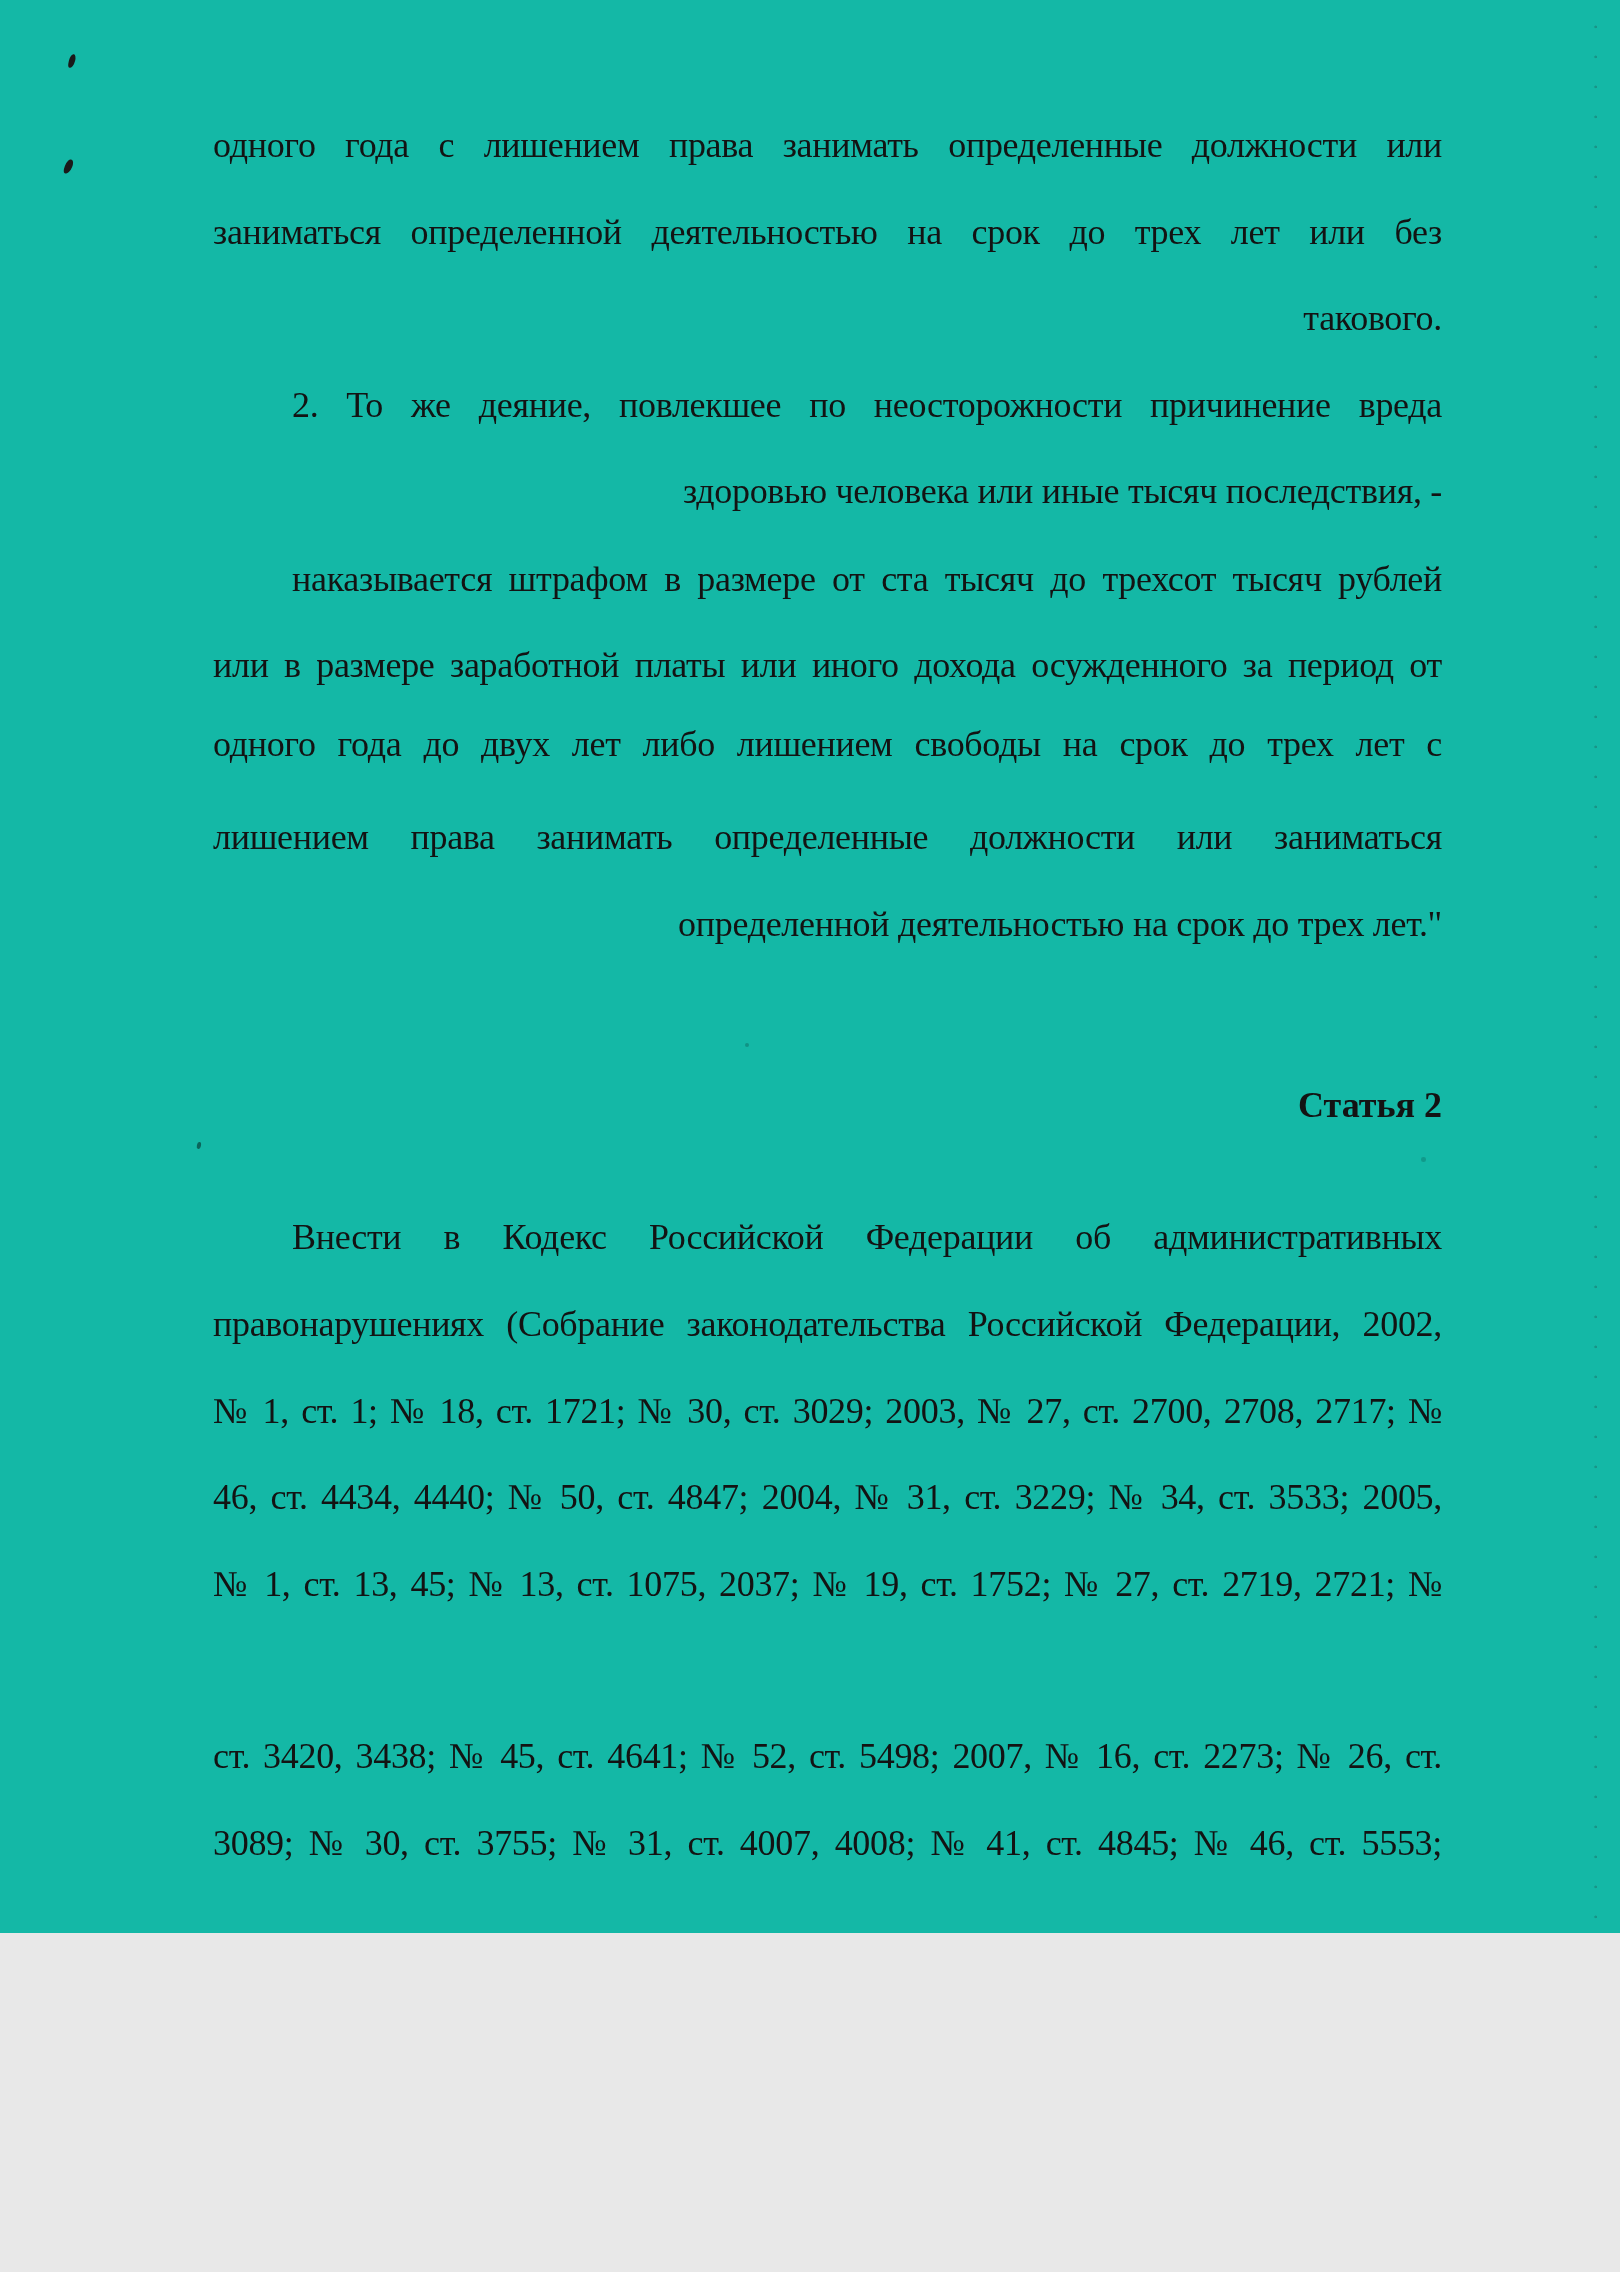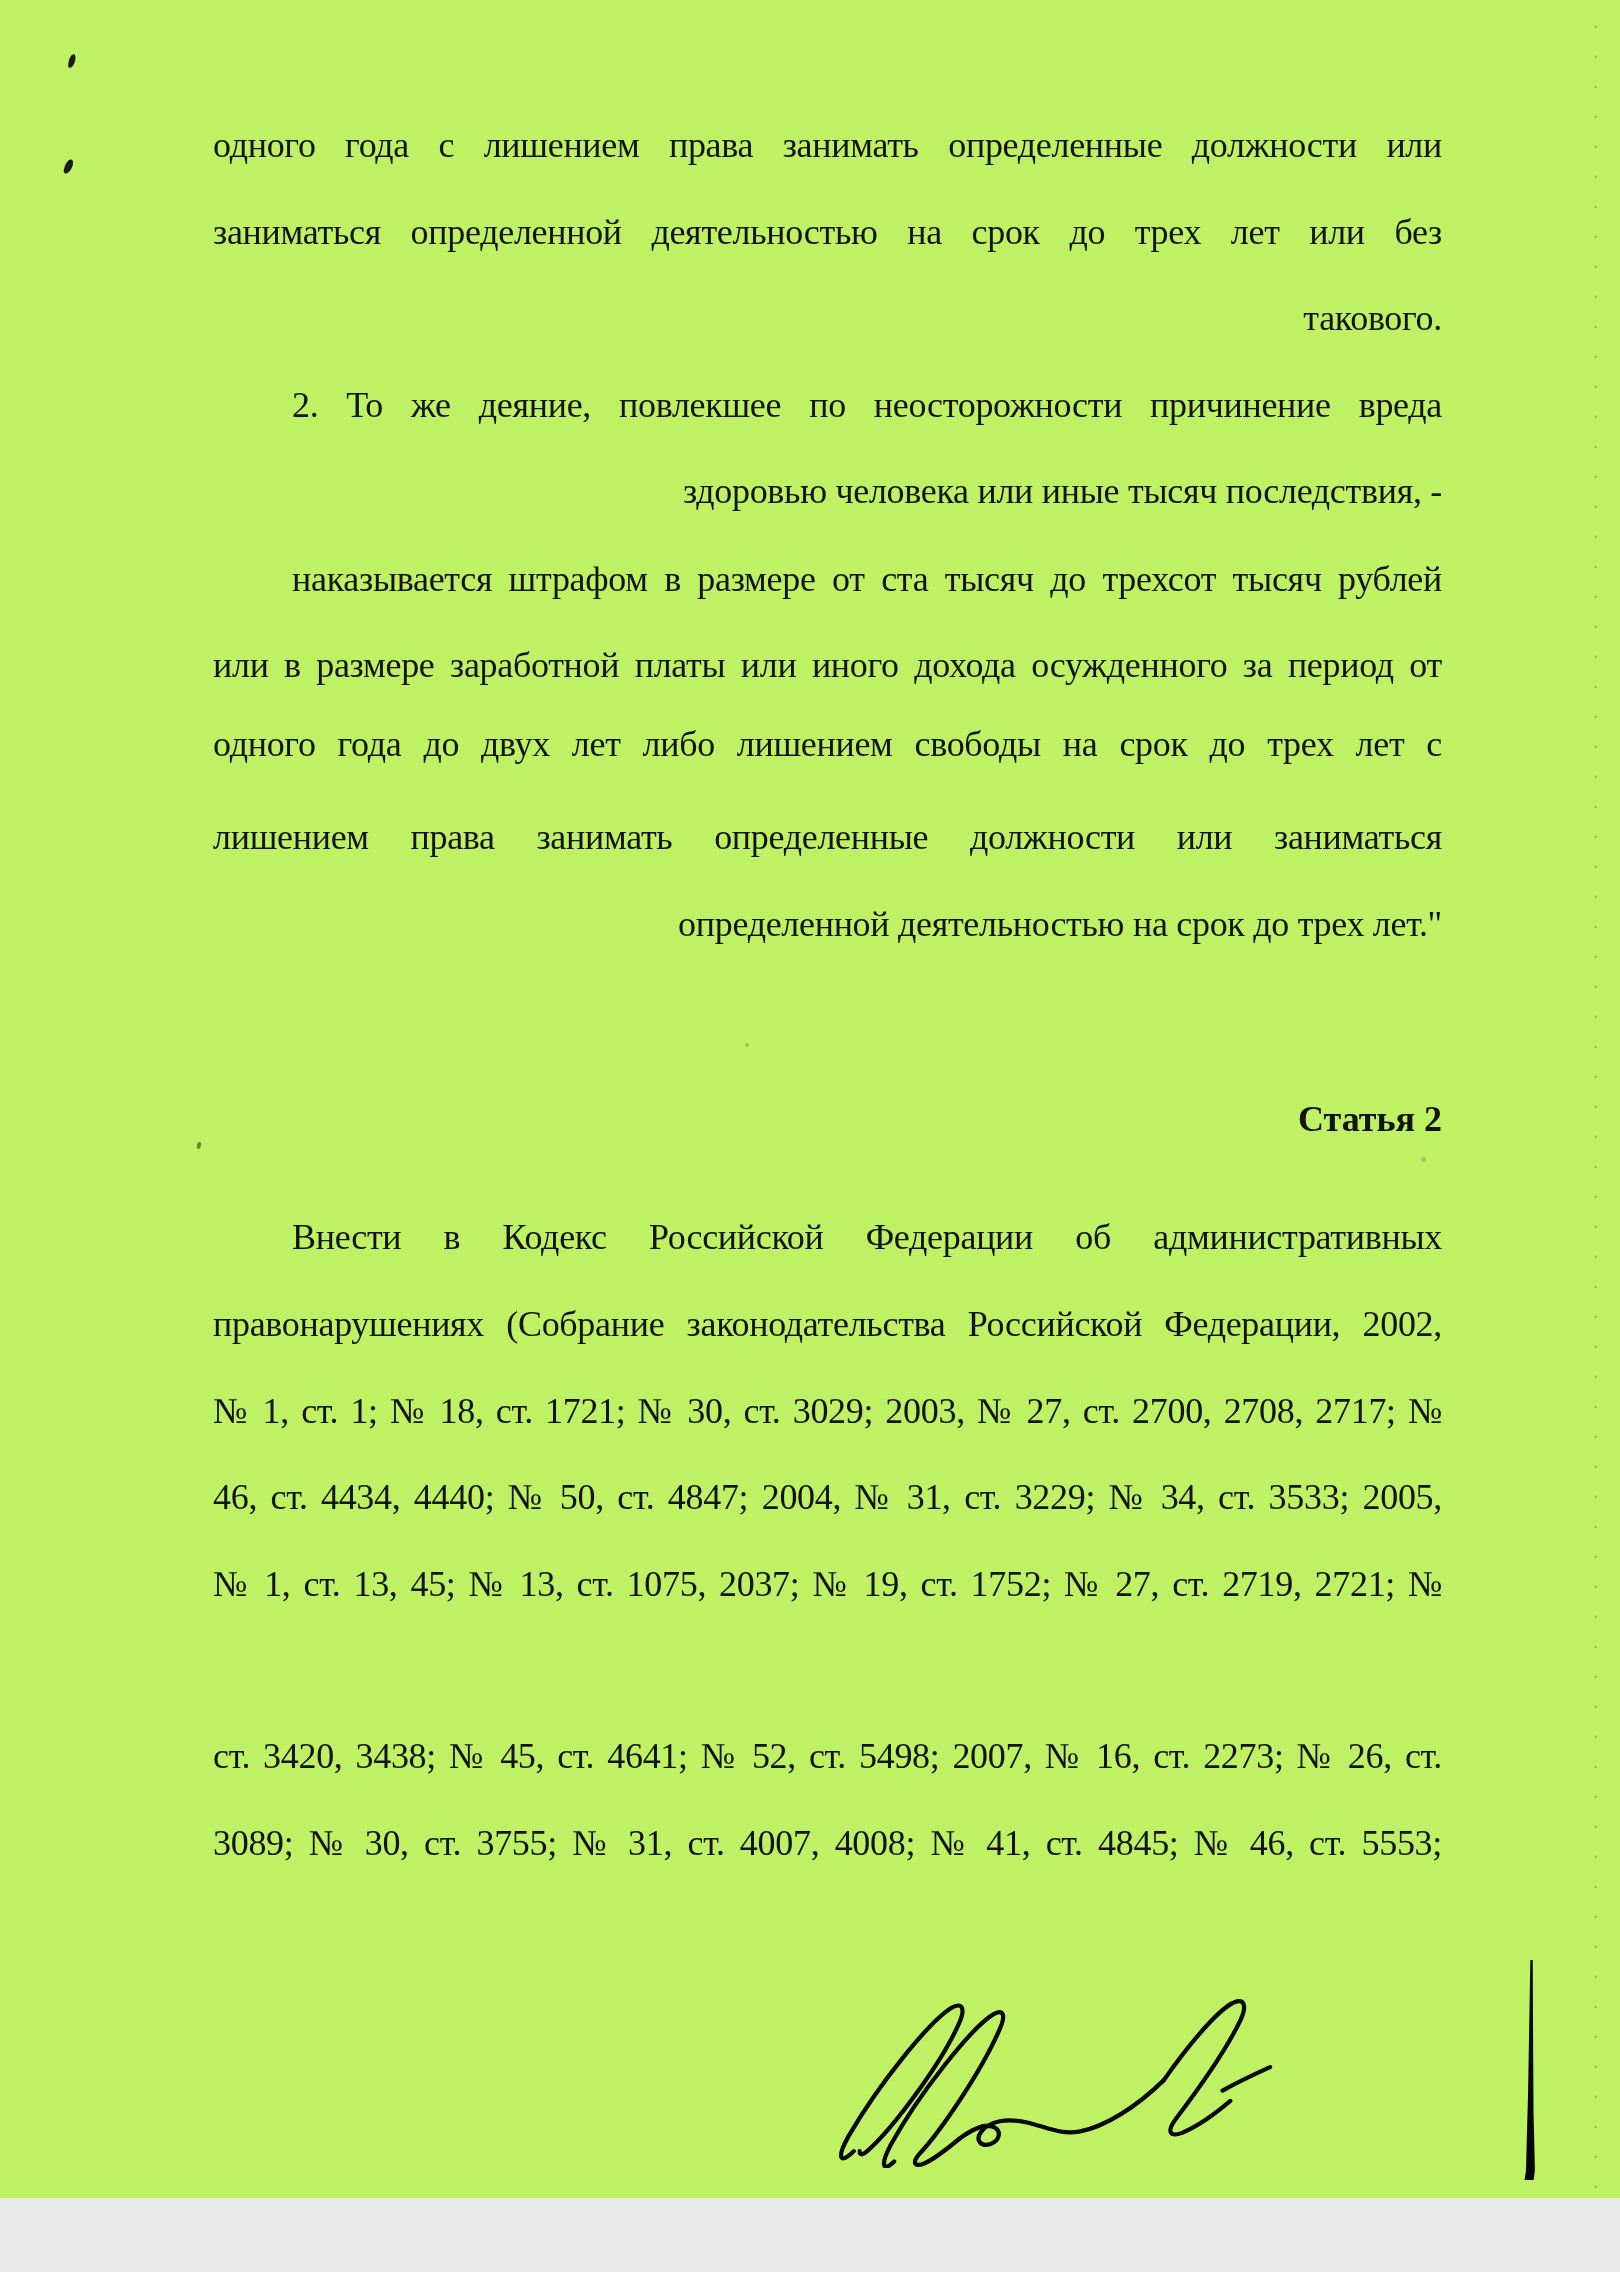--- a/index.html
+++ b/index.html
@@ -1,19 +1,19 @@
 <!DOCTYPE html>
 <html style="font-size:10.4px"><head>
 <meta charset="utf-8">
 <style>
   html,body{margin:0;padding:0;background:#e8e8e8;}
   .page{
     position:relative;
-    width:1621px;height:2198px;
-    background:#bef264;
+    width:1621px;height:1933px;
+    background:#14b8a6;
     overflow:hidden;
     font-family:"Liberation Serif","DejaVu Serif",serif;
     color:#131313;
   }
   .line{
     position:absolute;
     left:213px;
     width:1229px;
     height:52px;
     font-size:36px;
@@ -24,21 +24,20 @@
   }
   .j{
     text-align:justify;
     text-align-last:justify;
   }
   .ind{ text-indent:79px; }
   .head{
     font-weight:bold;
     text-indent:96px;
     letter-spacing:0;
-    margin-top:14px;
   }
   
   .speck{
     position:absolute;
     background:#1a1a1a;
     border-radius:55% 45% 60% 40%;
   }
   .speck-a{left:69px;top:54px;width:5.8px;height:13.6px;transform:rotate(14deg);}
   .speck-b{left:65px;top:159px;width:6.5px;height:15px;transform:rotate(22deg);}
   .dot{

